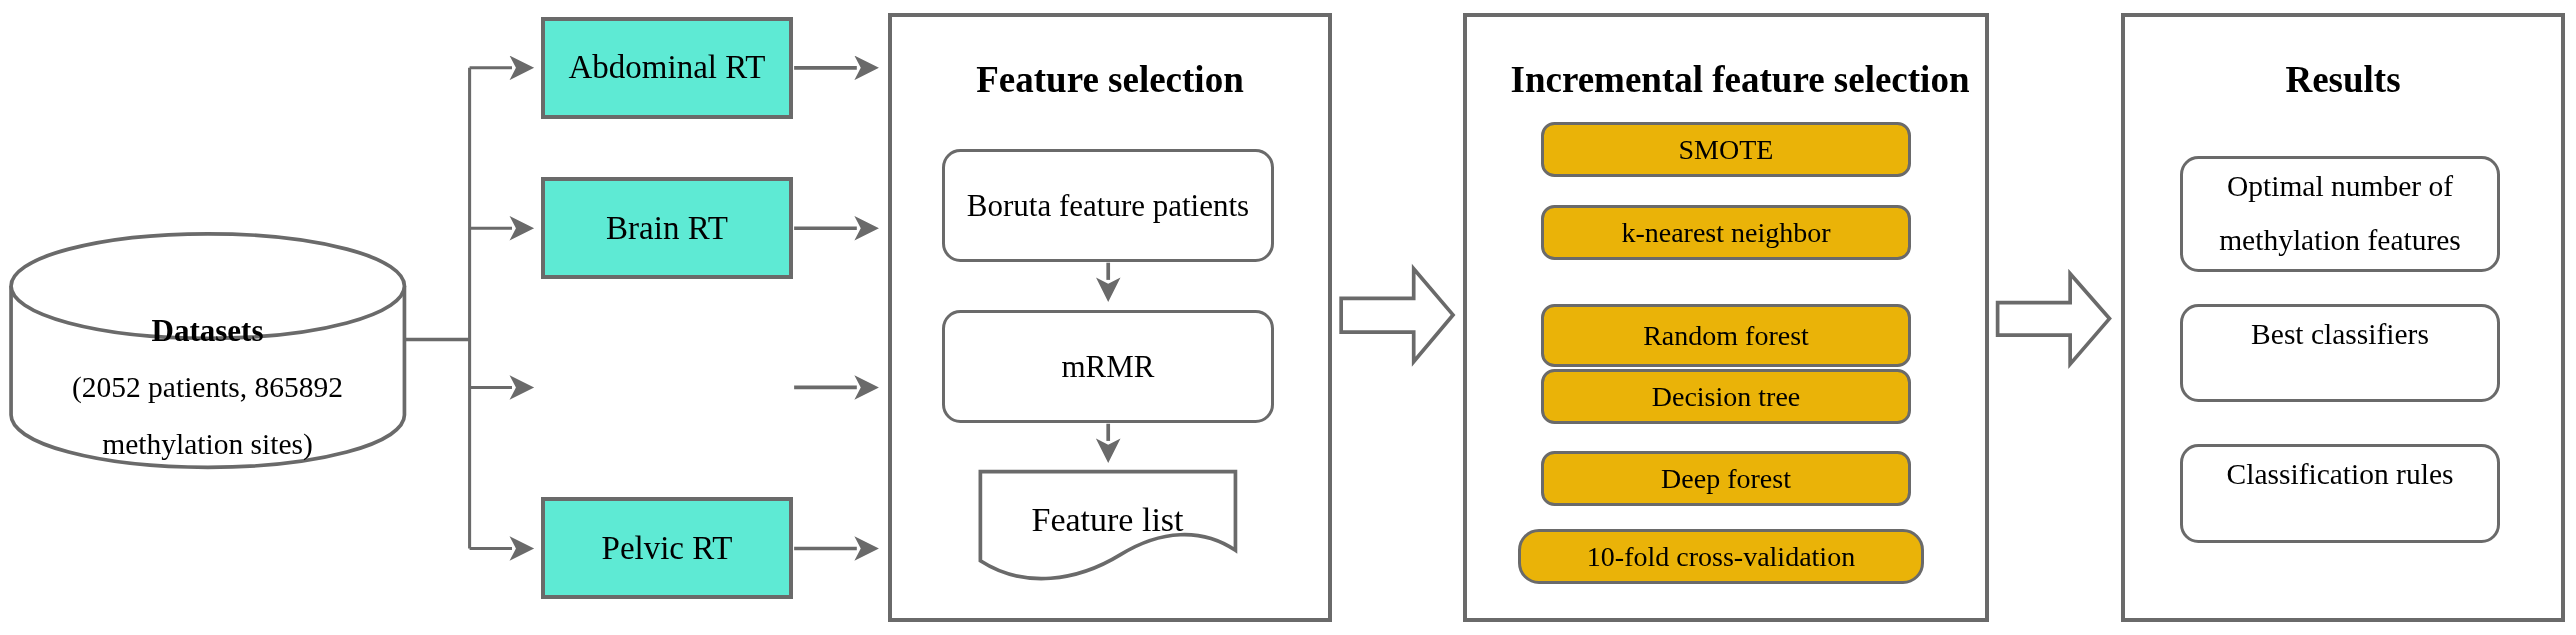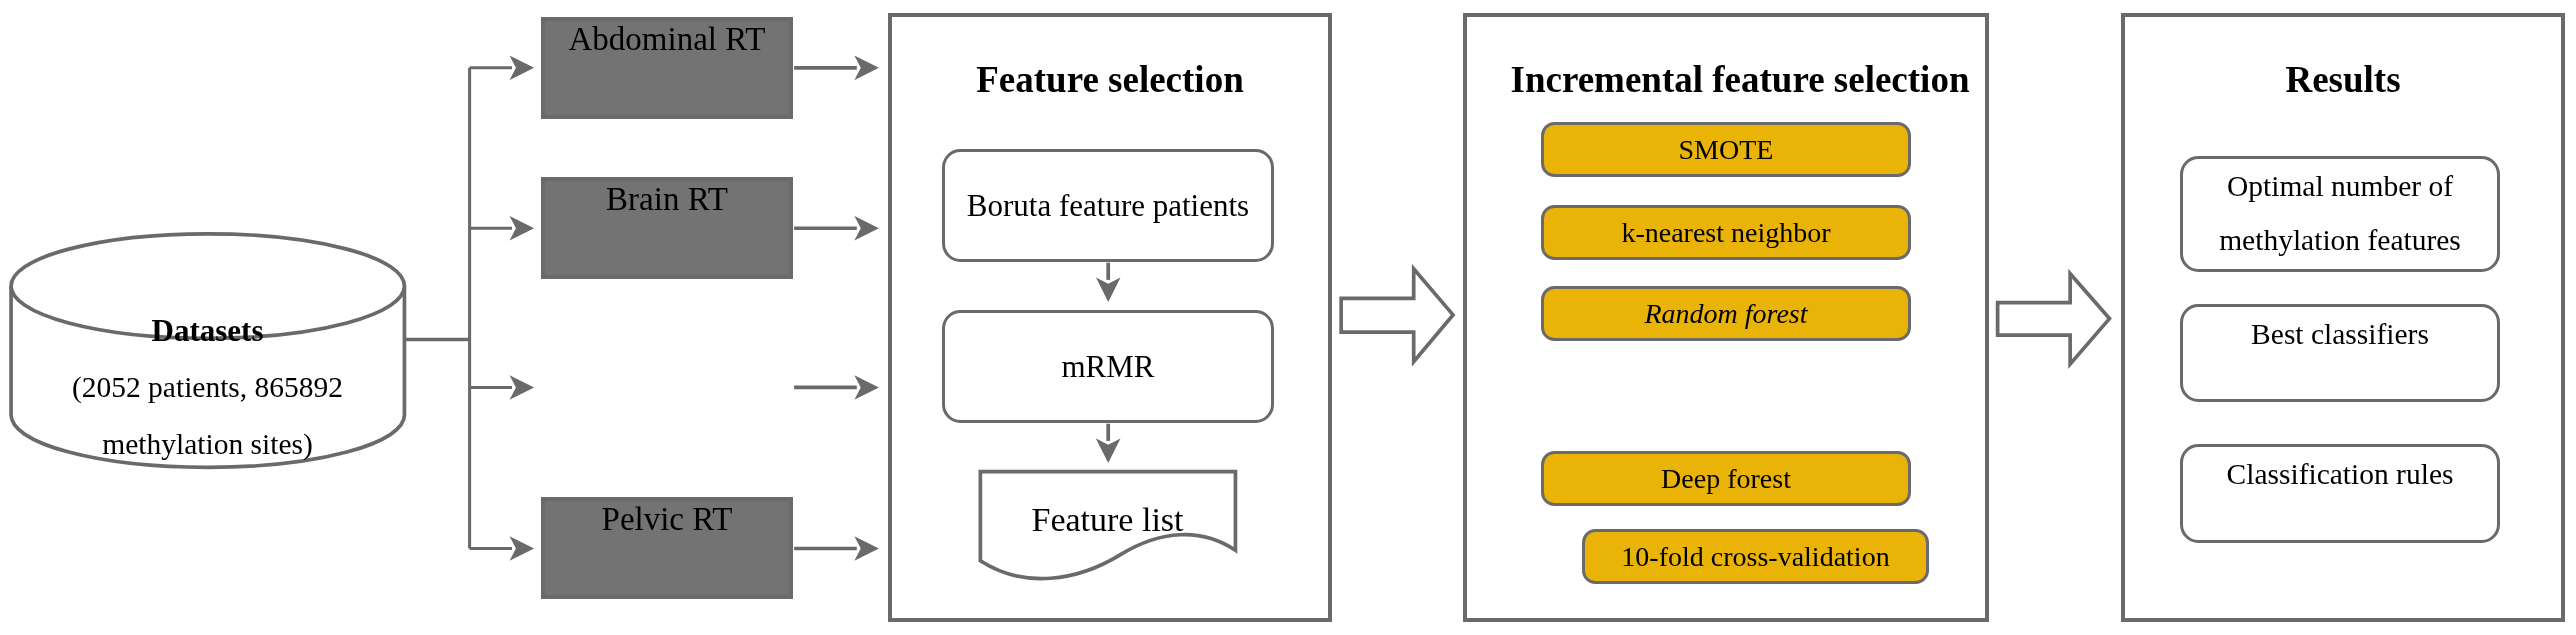--- a/index.html
+++ b/index.html
@@ -13,22 +13,22 @@
     width:2576px;height:636px;
     background:var(--background);
     font-family:"Liberation Serif","DejaVu Serif",serif;
     color:var(--text);
     overflow:hidden;
   }
   .abs{position:absolute;box-sizing:border-box;}
   svg.layer{position:absolute;left:0;top:0;width:2576px;height:636px;}
   .rt-box{
     border:4.9px solid var(--line);
-    background:#737373;
-    display:flex;align-items:flex-start;justify-content:center;
+    background:#5eead4;
+    display:flex;align-items:center;justify-content:center;
     font-size:33px;
   }
   .panel{
     border:4.9px solid var(--line);
     background:transparent;
   }
   .panel-title{
     text-align:center;
     font-weight:bold;
     font-size:37px;
@@ -132,27 +132,30 @@
   <div class="abs doc-label" style="left:980px;top:501px;width:255px;">Feature list</div>
 
   <div class="abs panel" style="left:1463px;top:13px;width:526px;height:609px;"></div>
   <div class="abs panel-title" style="left:1481px;top:58px;width:518px;">Incremental feature selection</div>
   <div class="abs pill" style="left:1541px;top:122px;width:370px;height:55px;">
     <span>SMOTE</span>
   </div>
   <div class="abs pill" style="left:1541px;top:205px;width:370px;height:55px;">
     <span>k-nearest neighbor</span>
   </div>
-  <div class="abs pill" style="left:1541px;top:286px;width:370px;height:55px;font-style:italic;">
+  <div class="abs pill" style="left:1541px;top:304px;width:370px;height:63px;">
     <span>Random forest</span>
+  </div>
+  <div class="abs pill" style="left:1541px;top:369px;width:370px;height:55px;">
+    <span>Decision tree</span>
   </div>
   <div class="abs pill" style="left:1541px;top:451px;width:370px;height:55px;">
     <span>Deep forest</span>
   </div>
-  <div class="abs pill" style="left:1582px;top:529px;width:347px;height:55px;">
+  <div class="abs pill" style="left:1518px;top:529px;width:406px;height:55px;border-radius:21px;">
     <span>10-fold cross-validation</span>
   </div>
 
   <div class="abs panel" style="left:2121px;top:13px;width:444px;height:609px;"></div>
   <div class="abs panel-title" style="left:2121px;top:58px;width:444px;">Results</div>
   <div class="abs result-box" style="left:2180px;top:156px;width:320px;height:116px;padding:0 22px;">
     <span>Optimal number of methylation features</span>
   </div>
   <div class="abs result-box" style="left:2180px;top:304px;width:320px;height:98px;">
     <span>Best classifiers</span>

